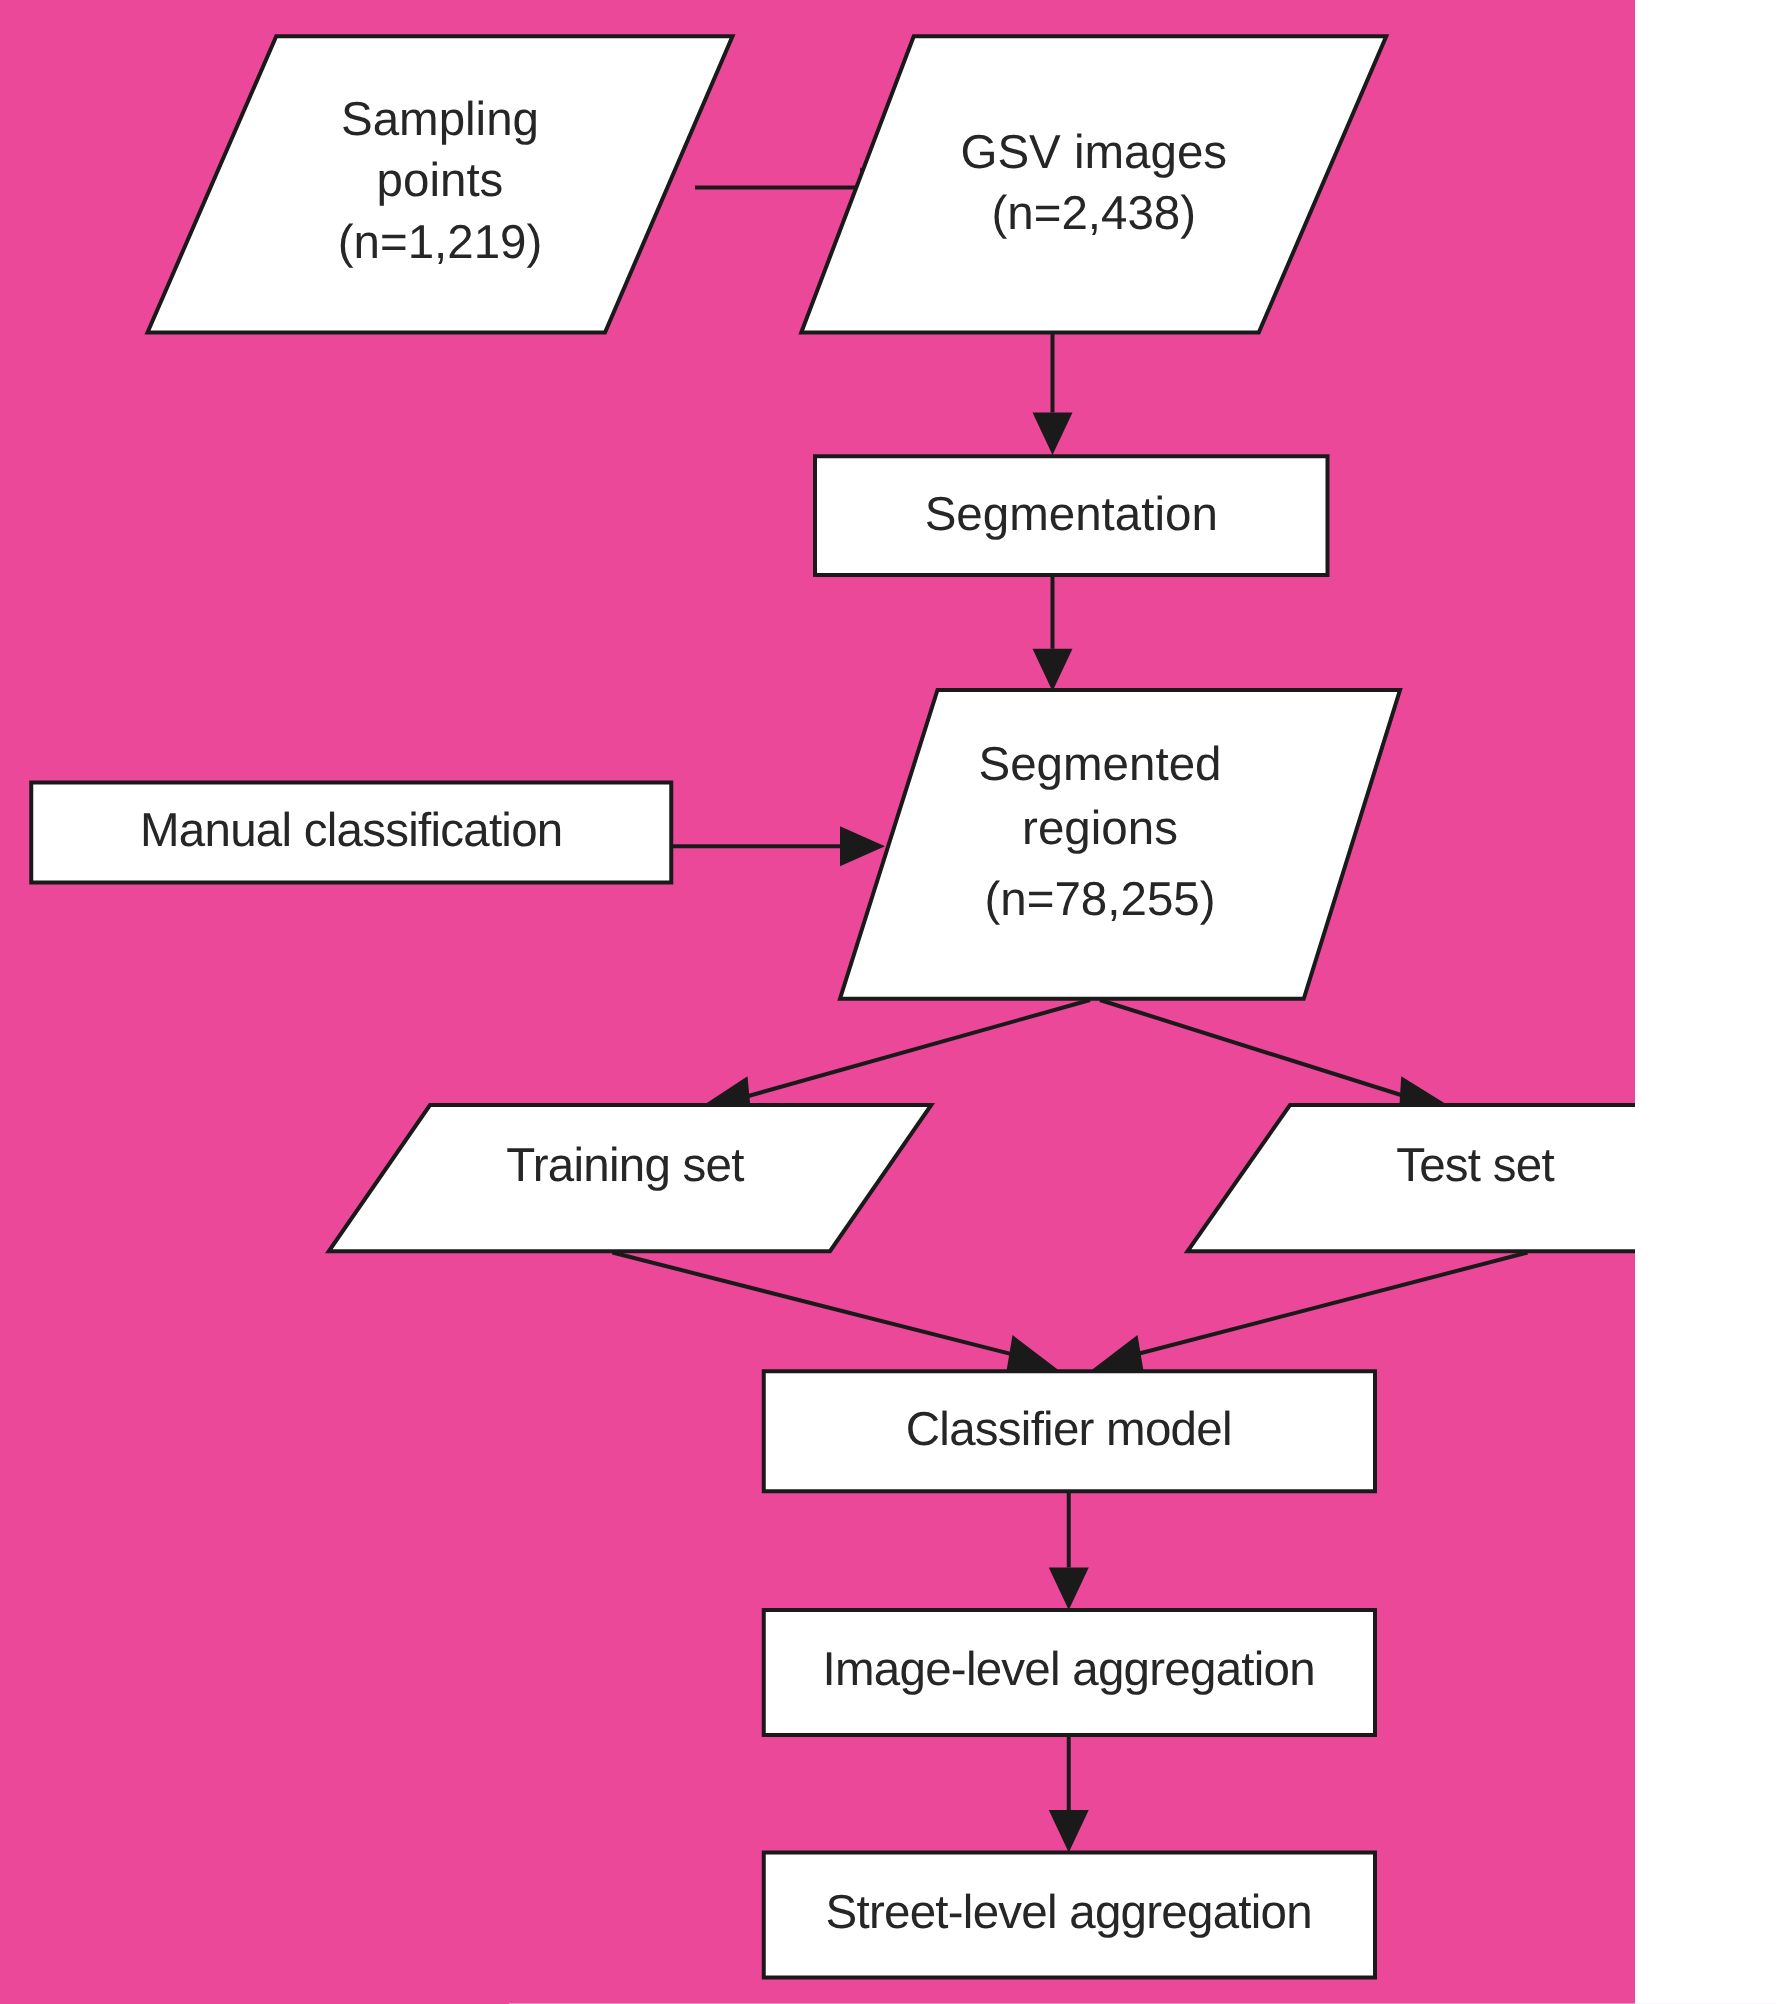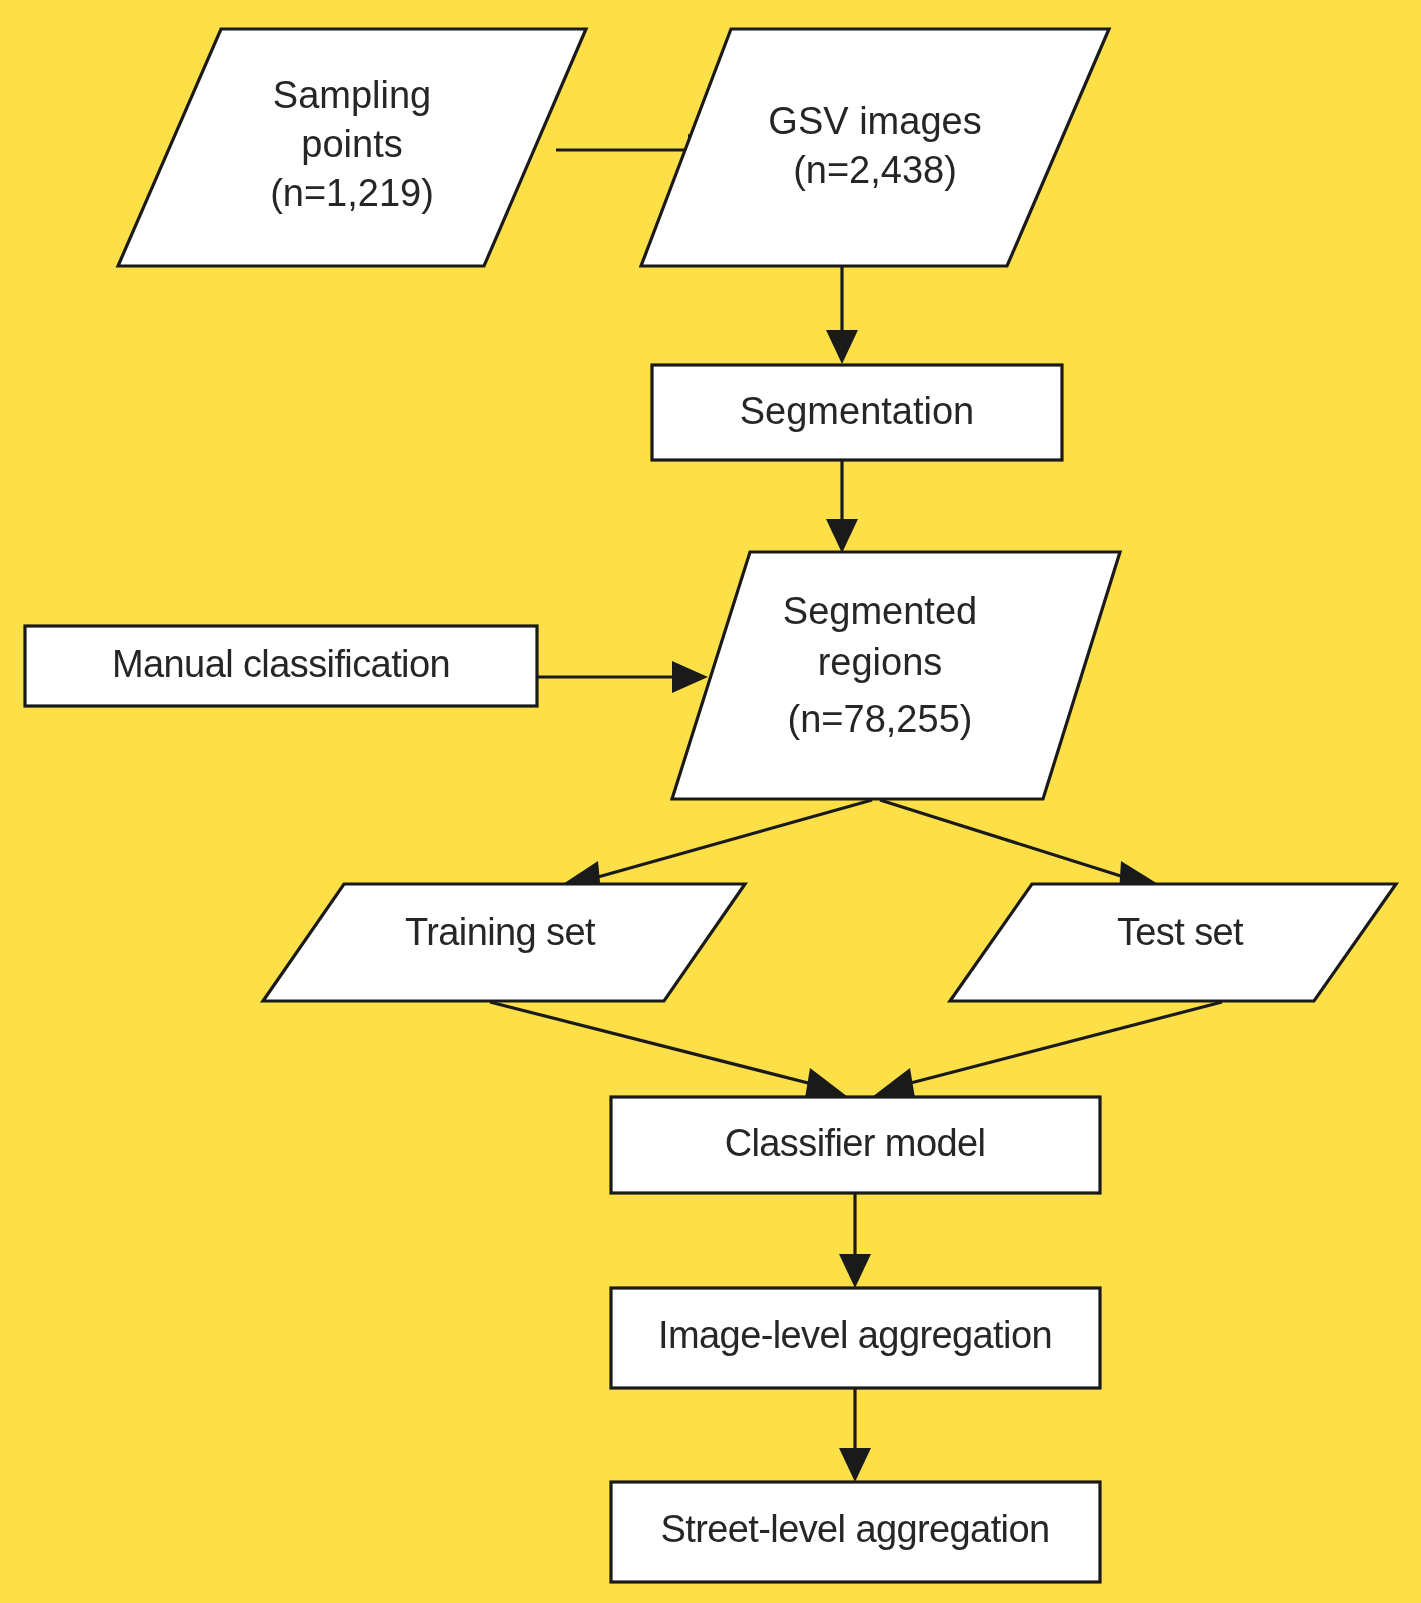--- a/index.html
+++ b/index.html
@@ -6,23 +6,23 @@
   html, body {
     margin: 0;
     padding: 0;
     background: #ffffff;
   }
   body {
     font-family: "Liberation Sans", sans-serif;
   }
   #diagram-root {
     position: relative;
-    width: 1421px;
+    width: 1308px;
     height: 1603px;
-    background: #fde047;
+    background: #ec4899;
     overflow: hidden;
   }
   svg.flow-canvas {
     position: absolute;
     top: 0;
     left: 0;
     width: 1421px;
     height: 1603px;
     display: block;
   }

